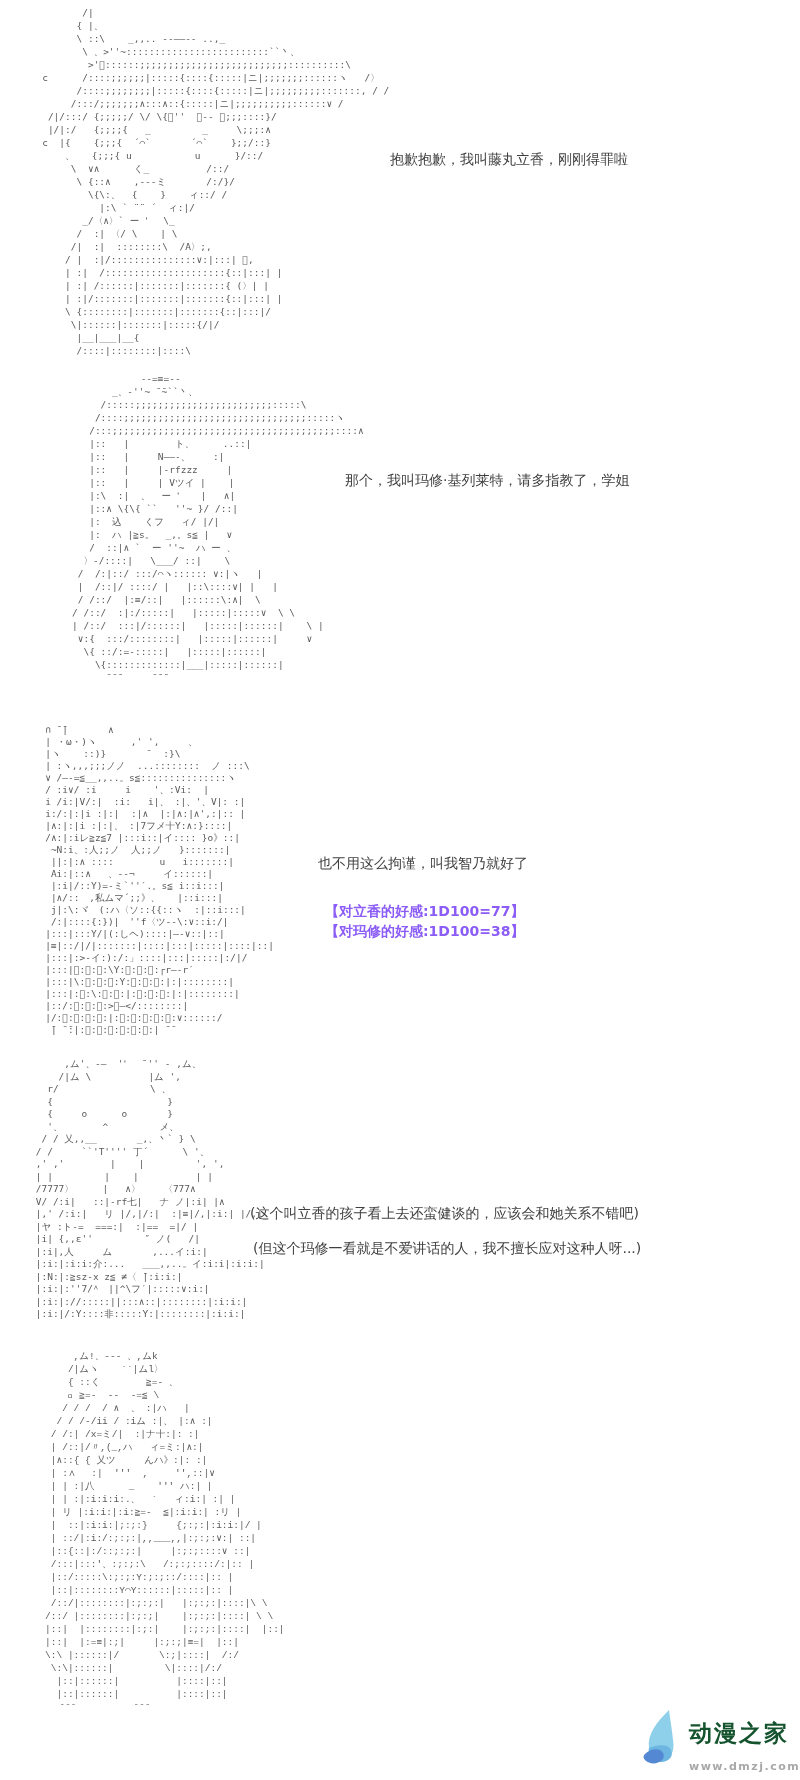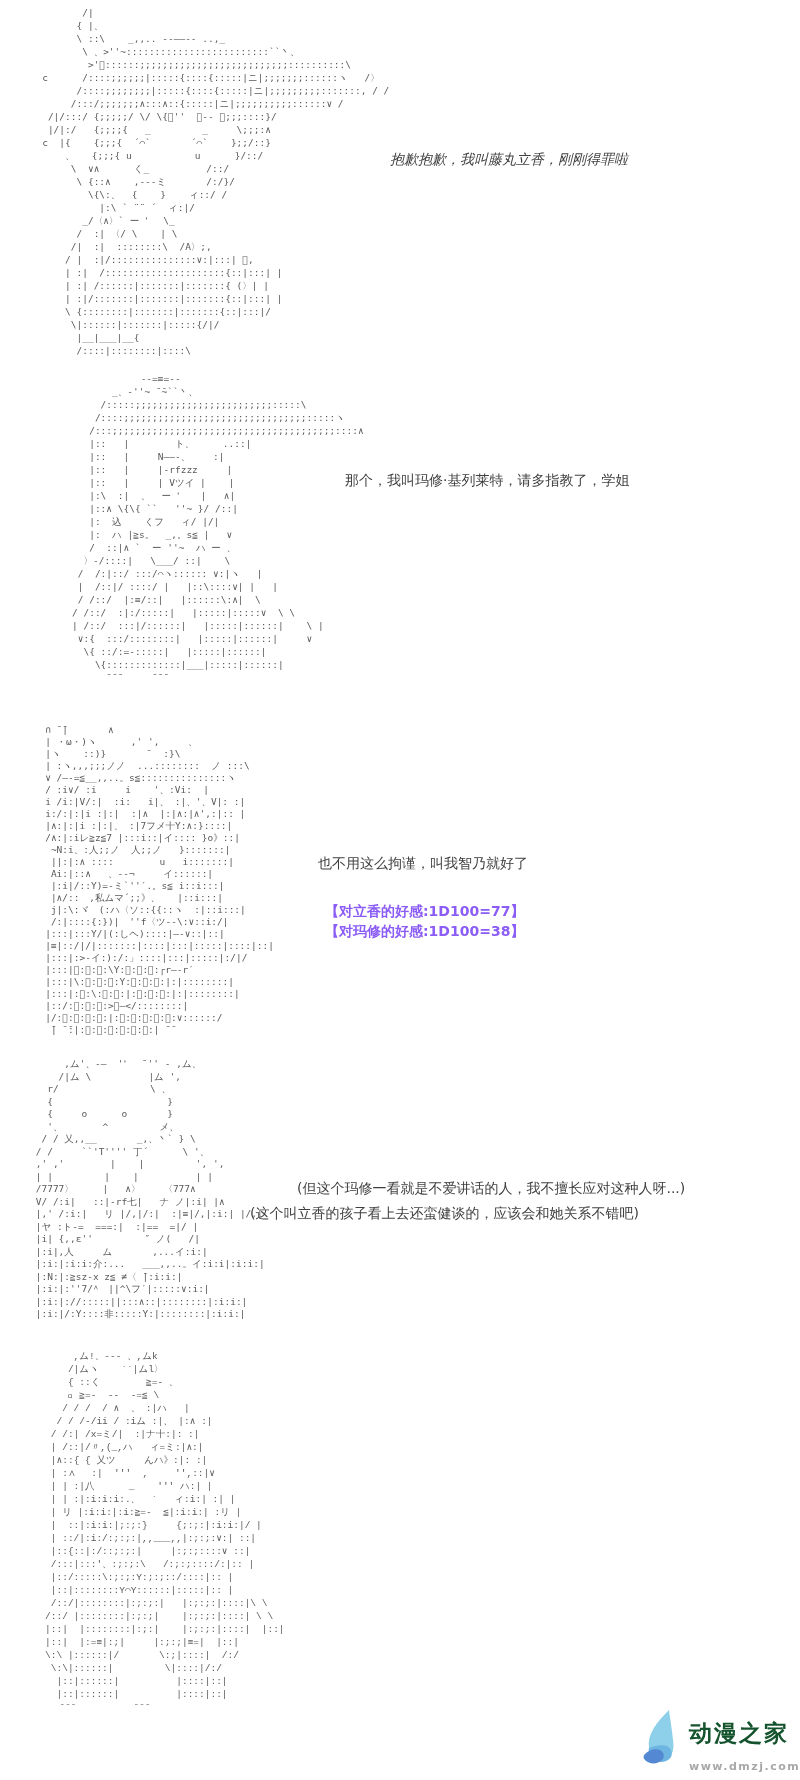--- a/index.html
+++ b/index.html
@@ -7,28 +7,28 @@
           font-family:"DejaVu Sans",sans-serif;}
   pre.aa{position:absolute;margin:0;white-space:pre;color:#5a5a5a;
          font-family:"DejaVu Sans Mono",monospace;font-size:9.5px;}
   .aa.p1{left:25px;top:6px;line-height:13px;}
   .aa.p2{left:72px;top:372px;line-height:13px;}
   .aa.p3{left:28px;top:724px;line-height:12px;}
   .aa.p4{left:30px;top:1058px;line-height:12.5px;}
   .aa.p5{left:28px;top:1350px;line-height:13px;font-family:Liberation Mono, monospace;}
   .dlg{position:absolute;font-size:14px;color:#3f3f3f;white-space:nowrap;
        font-family:"DejaVu Sans","Liberation Sans",sans-serif;}
-  .d1{left:390px;top:151px;font-style:italic;}
+  .d1{left:390px;top:151px;}
   .d2{left:345px;top:472px;}
   .d3{left:318px;top:855px;}
   .dice{position:absolute;left:325px;font-size:14px;font-weight:bold;color:#8b5cf6;white-space:nowrap;}
   .dice1{top:903px;}
   .dice2{top:923px;}
   .d4a{left:250px;top:1205px;}
-  .d4b{left:253px;top:1180px;margin-left:44px;}
+  .d4b{left:253px;top:1240px;}
   .d5{left:305px;top:1575px;}
   .watermark{position:absolute;left:643px;top:1706px;width:150px;height:64px;}
   .wm-icon{position:absolute;left:0;top:4px;width:38px;height:56px;}
   .wm-text{position:absolute;left:46px;top:12px;}
   .wm-name{font-size:23px;font-weight:bold;letter-spacing:2px;}
   .wm-url{font-size:11px;font-weight:bold;letter-spacing:1.5px;margin-top:11px;}
 </style>
 </head>
 <body>
 

